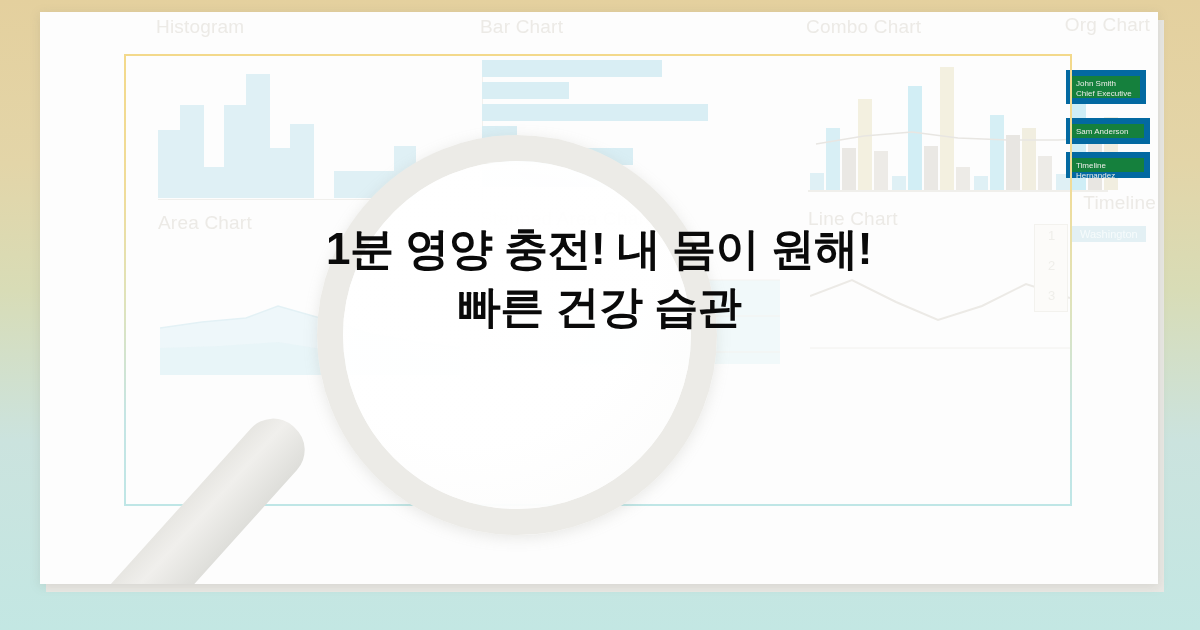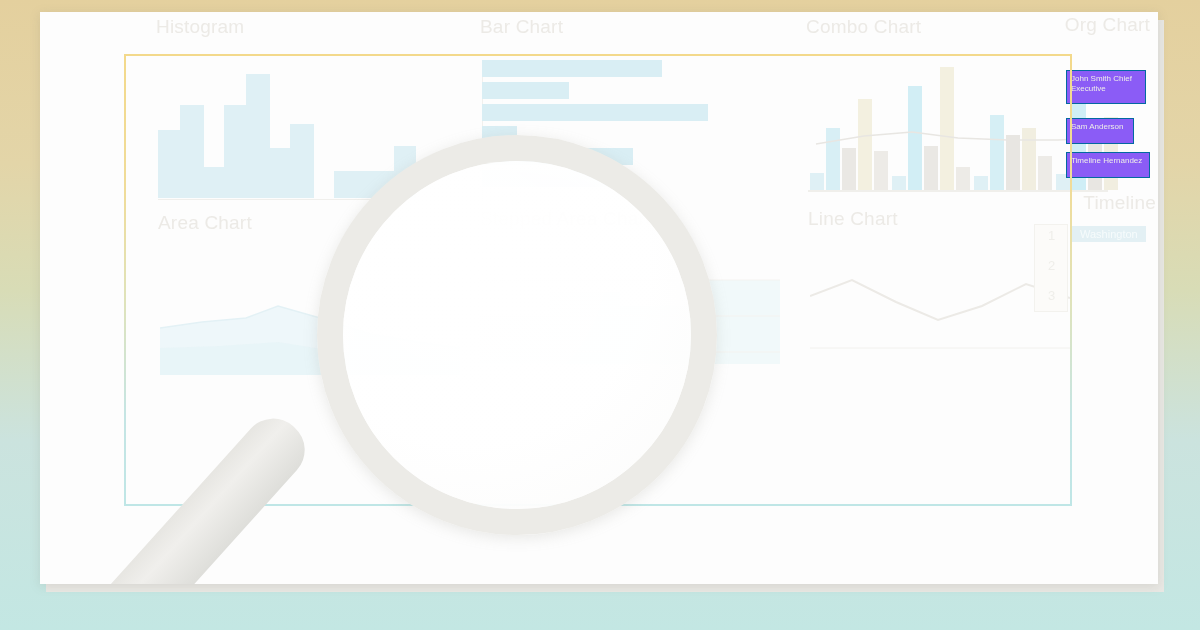--- a/index.html
+++ b/index.html
@@ -66,21 +66,21 @@
   
   #linechart{ position:absolute; left:770px; top:232px; width:260px; height:110px; }
 
   
   #combo{ position:absolute; left:768px; top:48px; width:300px; height:130px; }
   #combo .axis{ position:absolute; left:0; bottom:-2px; width:100%; height:2px; background:#f0efeb; }
 
   
   #orgchart{ position:absolute; right:6px; top:58px; width:112px; height:110px; }
   .org-box{
-    position:absolute; background:#8b5cf6; border:1px solid #0369a1;
+    position:absolute; background:#15803d; border:6px solid #0369a1;
     font-size:8px; color:#eeede9; padding:3px 4px; line-height:1.25;
   }
   .org-link{ position:absolute; background:#f2f1ed; }
 
   
   #timeline{ position:absolute; right:4px; top:196px; width:120px; height:120px; }
   .tl-num{ position:absolute; font-size:13px; color:#efeeea; }
   .tl-box{ position:absolute; border:1px solid #f3f2ee; background:#fcfbf9; }
   .tl-badge{
     position:absolute; background:#e3f0f4; color:#f6fbfc;
@@ -213,21 +213,21 @@
       <svg width="300" height="130" viewBox="0 0 300 130" style="position:absolute;left:0;top:0;">
         <path d="M8,84 L56,76 L104,72 L150,78 L200,80 L250,80 L294,78" fill="none" stroke="#e8e6e2" stroke-width="1.6"></path>
       </svg>
     </div>
 
     <div class="chart-label" style="right:8px; top:2px;">Org Chart</div>
     <div id="orgchart">
       <div class="org-box" style="left:26px; top:0px; width:80px; height:34px;">John Smith Chief Executive</div>
       <div class="org-link" style="left:30px; top:34px; width:1px; height:26px;"></div>
       <div class="org-link" style="left:30px; top:60px; width:52px; height:1px;"></div>
-      <div class="org-box" style="left:26px; top:48px; width:68px; height:26px;">Sam Anderson</div>
+      <div class="org-box" style="left:26px; top:48px; width:84px; height:26px;">Sam Anderson</div>
       <div class="org-box" style="left:26px; top:82px; width:84px; height:26px;">Timeline Hernandez</div>
     </div>
 
     <div class="chart-label" style="right:2px; top:180px;">Timeline</div>
     <div id="timeline">
       <div class="tl-box" style="left:0px; top:16px; width:34px; height:88px;"></div>
       <div class="tl-num" style="left:14px; top:20px;">1</div>
       <div class="tl-num" style="left:14px; top:50px;">2</div>
       <div class="tl-num" style="left:14px; top:80px;">3</div>
       <div class="tl-badge" style="left:38px; top:18px;">Washington</div>
@@ -236,14 +236,15 @@
   </div>
 
   <div id="inner-frame"></div>
 
   <div id="magnifier">
     <div id="mag-handle"></div>
     <div id="mag-ring"></div>
     <div id="mag-lens"></div>
   </div>
 
+  <h1 id="title">1분 영양 충전! 내 몸이 원해! 빠른 건강 습관</h1>
 
 </div>
 
 </body></html>

